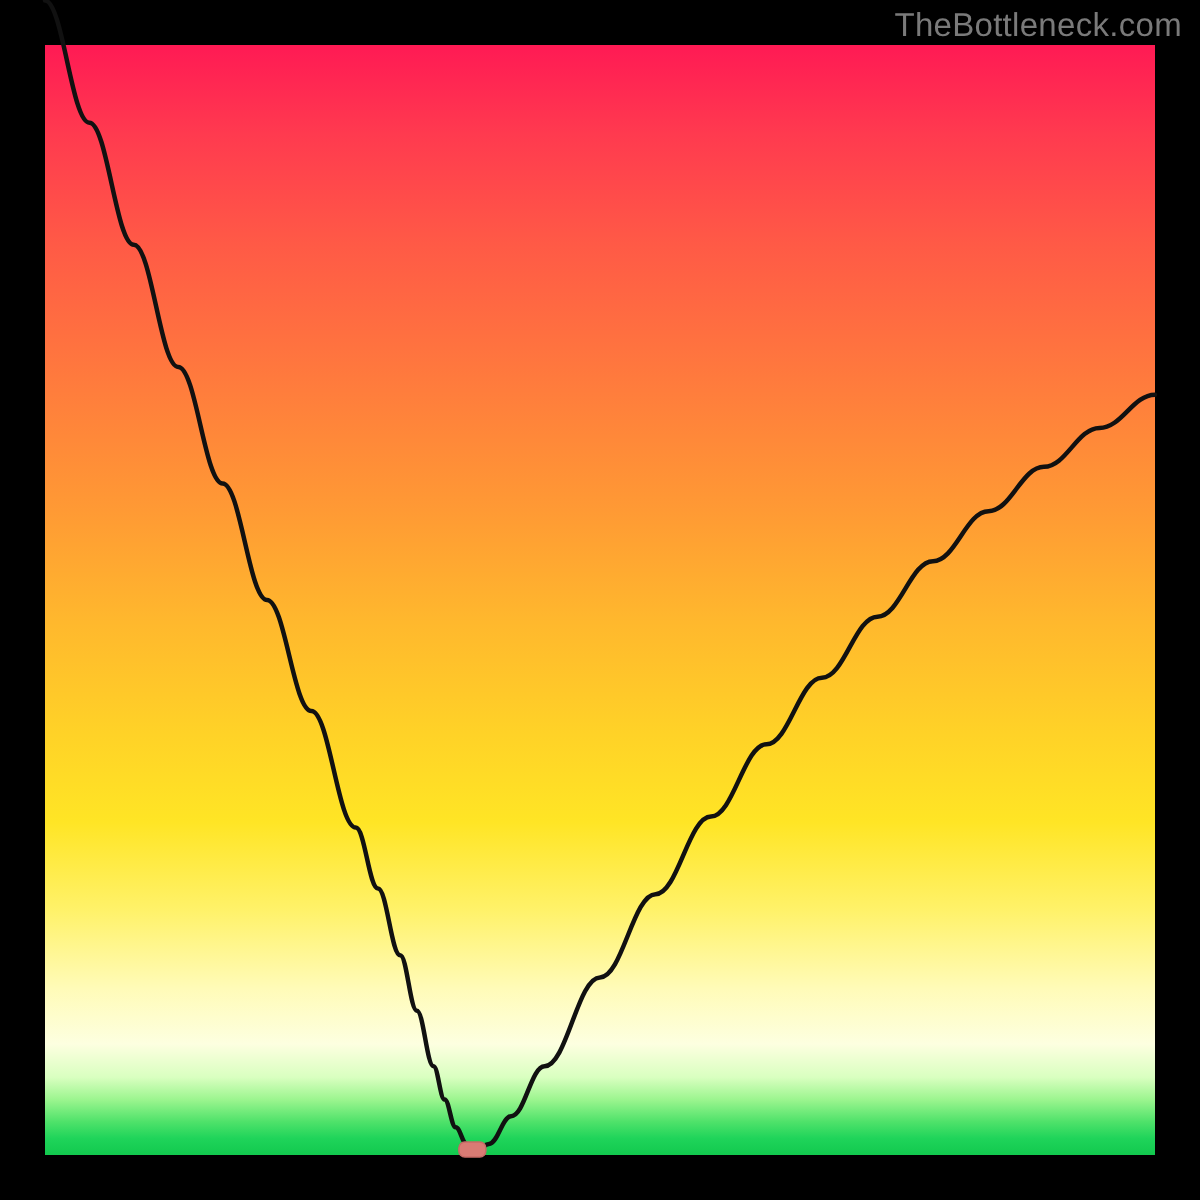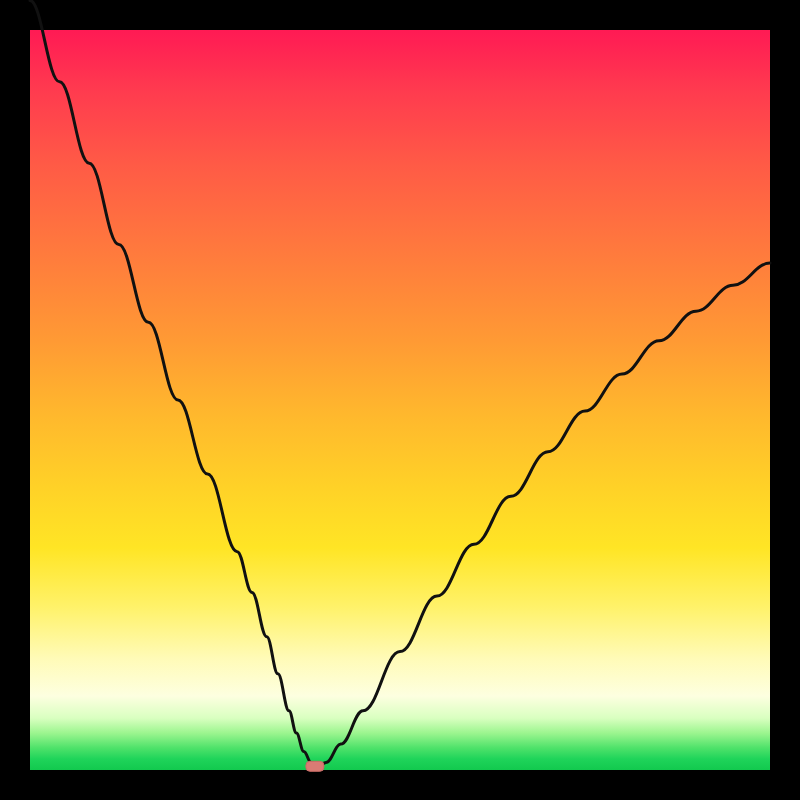--- a/index.html
+++ b/index.html
@@ -73,19 +73,20 @@
     font-size: 22px;
     letter-spacing: 0.2px;
     font-weight: 500;
     user-select: none;
   }
 </style>
 </head>
 <body>
 
 <div class="stage">
+  <div class="watermark">TheBottleneck.com</div>
   <div class="plot">
     <svg viewBox="0 0 740 740" preserveAspectRatio="none">
       <path id="curve-path" class="curve" d="M 0.0 -29.6 C 11.8 -29.6 17.8 51.8 29.6 51.8 C 41.4 51.8 47.4 133.2 59.2 133.2 C 71.0 133.2 77.0 214.6 88.8 214.6 C 100.6 214.6 106.6 292.3 118.4 292.3 C 130.2 292.3 136.2 370.0 148.0 370.0 C 159.8 370.0 165.8 444.0 177.6 444.0 C 189.4 444.0 195.4 521.7 207.2 521.7 C 213.1 521.7 216.1 562.4 222.0 562.4 C 227.9 562.4 230.9 606.8 236.8 606.8 C 241.2 606.8 243.5 643.8 247.9 643.8 C 252.3 643.8 254.6 680.8 259.0 680.8 C 262.0 680.8 263.4 703.0 266.4 703.0 C 269.4 703.0 270.8 721.5 273.8 721.5 C 276.8 721.5 278.2 732.6 281.2 732.6 C 284.2 732.6 285.6 736.3 288.6 736.3 C 291.6 736.3 293.0 732.6 296.0 732.6 C 301.9 732.6 304.9 714.1 310.8 714.1 C 319.7 714.1 324.1 680.8 333.0 680.8 C 347.8 680.8 355.2 621.6 370.0 621.6 C 384.8 621.6 392.2 566.1 407.0 566.1 C 421.8 566.1 429.2 514.3 444.0 514.3 C 458.8 514.3 466.2 466.2 481.0 466.2 C 495.8 466.2 503.2 421.8 518.0 421.8 C 532.8 421.8 540.2 381.1 555.0 381.1 C 569.8 381.1 577.2 344.1 592.0 344.1 C 606.8 344.1 614.2 310.8 629.0 310.8 C 643.8 310.8 651.2 281.2 666.0 281.2 C 680.8 281.2 688.2 255.3 703.0 255.3 C 717.8 255.3 725.2 233.1 740.0 233.1 "></path>
       <rect id="min-marker" class="marker" rx="4" ry="4" width="18" height="10" x="275.9" y="731.3" fill="#d97b74"></rect>
     </svg>
   </div>
 </div>
 
 </body></html>

